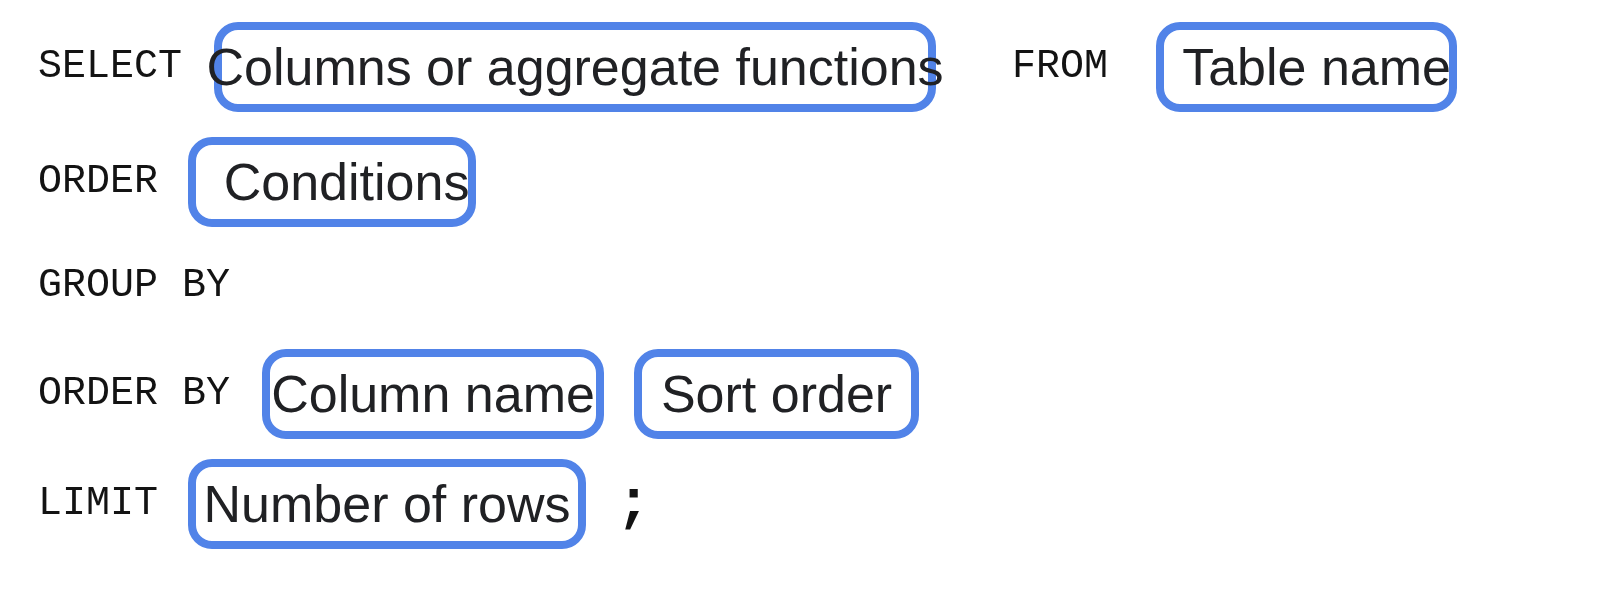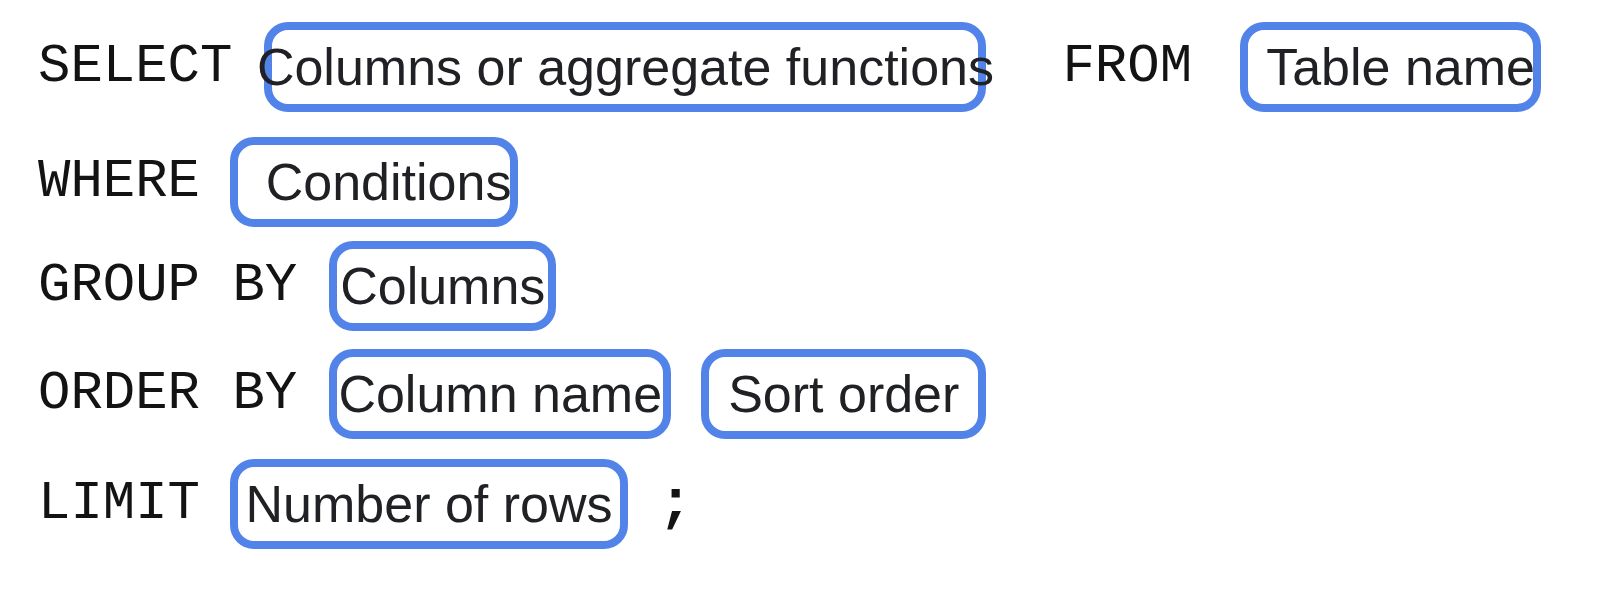--- a/index.html
+++ b/index.html
@@ -28,21 +28,21 @@
     align-items: center;
   }
   .row-1 { top: 22px; }
   .row-2 { top: 137px; }
   .row-3 { top: 241px; }
   .row-4 { top: 349px; }
   .row-5 { top: 459px; }
 
   .kw {
     font-family: "Liberation Mono", monospace;
-    font-size: 54px;
+    font-size: 40px;
     font-weight: 400;
     color: var(--kw-color);
     white-space: pre;
     line-height: 90px;
   }
   .box {
     box-sizing: border-box;
     height: 90px;
     border: 8px solid var(--accent);
     border-radius: 24px;
@@ -83,31 +83,28 @@
     <div class="box b-select-cols">
       <span>Columns or aggregate functions</span>
     </div>
     <span class="kw kw-from">FROM</span>
     <div class="box b-table-name">
       <span>Table name</span>
     </div>
   </div>
 
   <div class="row row-2">
-    <span class="kw">WHERE</span>
+    <span class="kw">ORDER</span>
     <div class="box b-conditions">
       <span>Conditions</span>
     </div>
   </div>
 
   <div class="row row-3">
     <span class="kw">GROUP BY</span>
-    <div class="box b-group-cols">
-      <span>Columns</span>
-    </div>
   </div>
 
   <div class="row row-4">
     <span class="kw">ORDER BY</span>
     <div class="box b-column-name">
       <span>Column name</span>
     </div>
     <div class="box b-sort-order">
       <span>Sort order</span>
     </div>

